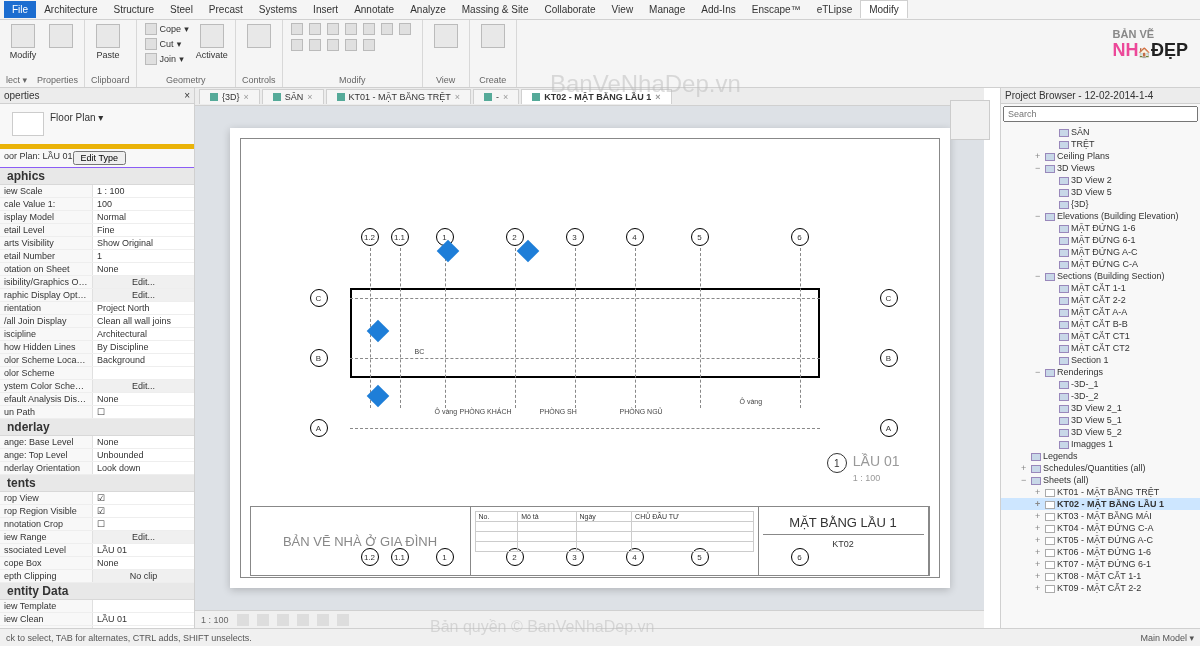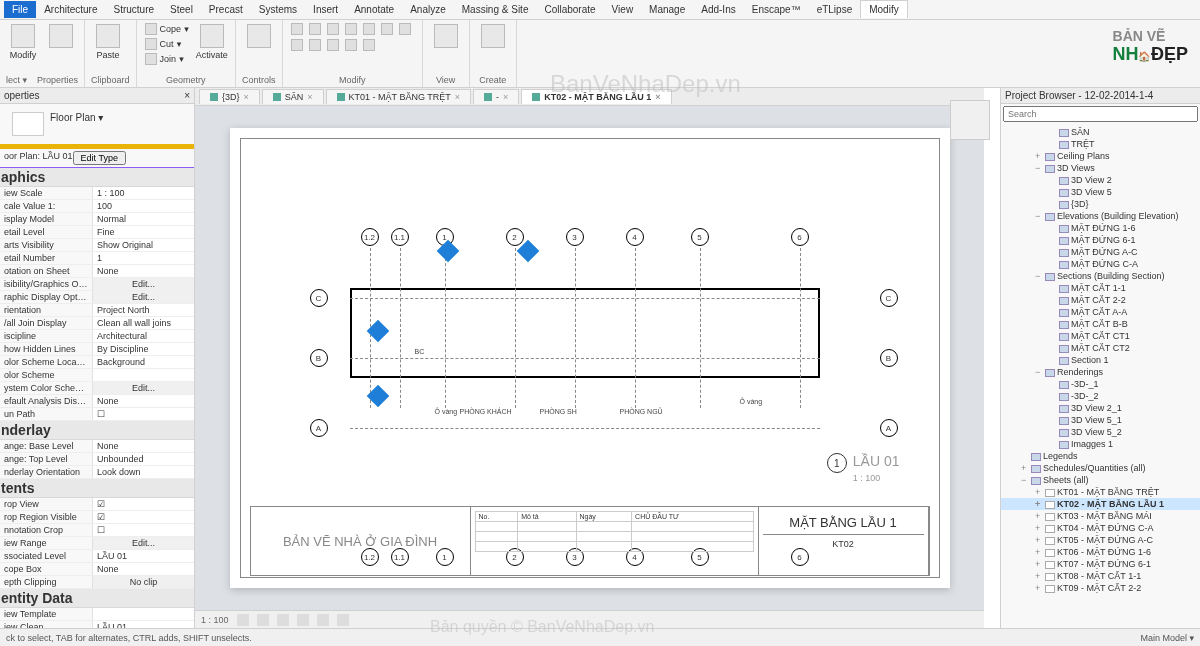--- a/index.html
+++ b/index.html
@@ -24,21 +24,21 @@
 
 
 .main { display: flex; height: 540px; }
 .prop-panel { width: 195px; background: #f8f8f8; border-right: 1px solid #d0d0d0; overflow: hidden; }
 .prop-header { background: #ececec; padding: 2px 4px; font-size: 10px; border-bottom: 1px solid #d0d0d0; display: flex; justify-content: space-between; }
 .prop-type { padding: 8px 12px; display: flex; align-items: flex-start; gap: 6px; border-bottom: 5px solid #eab308; }
 .prop-type .thumb { width: 32px; height: 24px; background: #fff; border: 1px solid #ccc; }
 .prop-instance { padding: 2px 4px; font-size: 9px; display: flex; justify-content: flex-start; border-bottom: 1px solid #8b5cf6; }
 .prop-instance button { font-size: 9px; padding: 0 6px; }
 .prop-rows { overflow-y: auto; }
-.prop-group { background: #e8e8e8; padding: 1px 1px; font-size: 14px; font-weight: bold; border-bottom: 1px solid #d8d8d8; }
+.prop-group { background: #e8e8e8; padding: 1px 7px; font-size: 12px; font-weight: bold; border-bottom: 1px solid #d8d8d8; }
 .prop-row { display: flex; font-size: 9px; border-bottom: 1px solid #eee; }
 .prop-row .k { width: 92px; padding: 1px 4px; overflow: hidden; white-space: nowrap; text-overflow: ellipsis; }
 .prop-row .v { flex: 1; padding: 1px 4px; background: #fff; border-left: 1px solid #e0e0e0; overflow: hidden; white-space: nowrap; }
 .prop-row .v.btn { text-align: center; background: #f0f0f0; cursor: pointer; }
 
 .canvas-area { flex: 1; display: flex; flex-direction: column; background: #e7eaee; }
 .view-tabs { height: 18px; background: #ececec; display: flex; align-items: center; padding-left: 4px; gap: 2px; border-bottom: 1px solid #d0d0d0; }
 .view-tab { padding: 2px 10px; font-size: 9px; background: #f5f5f5; border: 1px solid #d0d0d0; border-bottom: none; cursor: pointer; display: flex; align-items: center; gap: 4px; }
 .view-tab.active { background: #fff; font-weight: bold; }
 .view-tab .close { color: #999; }
@@ -88,21 +88,21 @@
 .tree-node .ico { display: inline-block; width: 10px; height: 8px; background: #c8d8e8; border: 1px solid #98b; margin-right: 2px; vertical-align: middle; }
 .tree-node.sheet-node .ico { background: #fff; border: 1px solid #aaa; }
 .tree-node.active { background: #cde6ff; font-weight: bold; }
 
 .statusbar { height: 18px; background: #f0f0f0; border-top: 1px solid #d0d0d0; font-size: 9px; display: flex; align-items: center; padding: 0 6px; justify-content: space-between; color: #555; }
 
 .watermark { position: absolute; font-size: 24px; color: #bbb; opacity: 0.5; pointer-events: none; }
 .wm1 { left: 550px; top: 70px; }
 .wm2 { left: 430px; top: 618px; font-size: 16px; }
 .logo { position: absolute; right: 12px; top: 28px; font-size: 18px; font-weight: bold; }
-.logo .b { color: #15803d; }
+.logo .b { color: #ec4899; }
 .logo .r { color: #222; }
 </style>
 </head>
 <body>
 
 <div class="ribbon-tabs">
   <div class="tab file">File</div>
   <div id="ribbon-tabs-container"><span class="tab">Architecture</span><span class="tab">Structure</span><span class="tab">Steel</span><span class="tab">Precast</span><span class="tab">Systems</span><span class="tab">Insert</span><span class="tab">Annotate</span><span class="tab">Analyze</span><span class="tab">Massing &amp; Site</span><span class="tab">Collaborate</span><span class="tab">View</span><span class="tab">Manage</span><span class="tab">Add-Ins</span><span class="tab">Enscape™</span><span class="tab">eTLipse</span><span class="tab active">Modify</span></div>
 </div>
 
@@ -541,16 +541,16 @@
 </div>
 
 <div class="statusbar">
   <span>ck to select, TAB for alternates, CTRL adds, SHIFT unselects.</span>
   <span><span>Main Model</span> ▾</span>
 </div>
 
 <div class="watermark wm1">BanVeNhaDep.vn</div>
 <div class="watermark wm2">Bản quyền © BanVeNhaDep.vn</div>
 <div class="logo">
-  <div style="font-size:14px;color:#888">BẢN VẼ</div>
+  <div style="font-size:11px;color:#888">BẢN VẼ</div>
   <span class="b">NH</span><span style="font-size:10px">🏠</span><span class="r">ĐẸP</span>
 </div>
 <div class="nav-cube"></div>
 
 </body></html>

